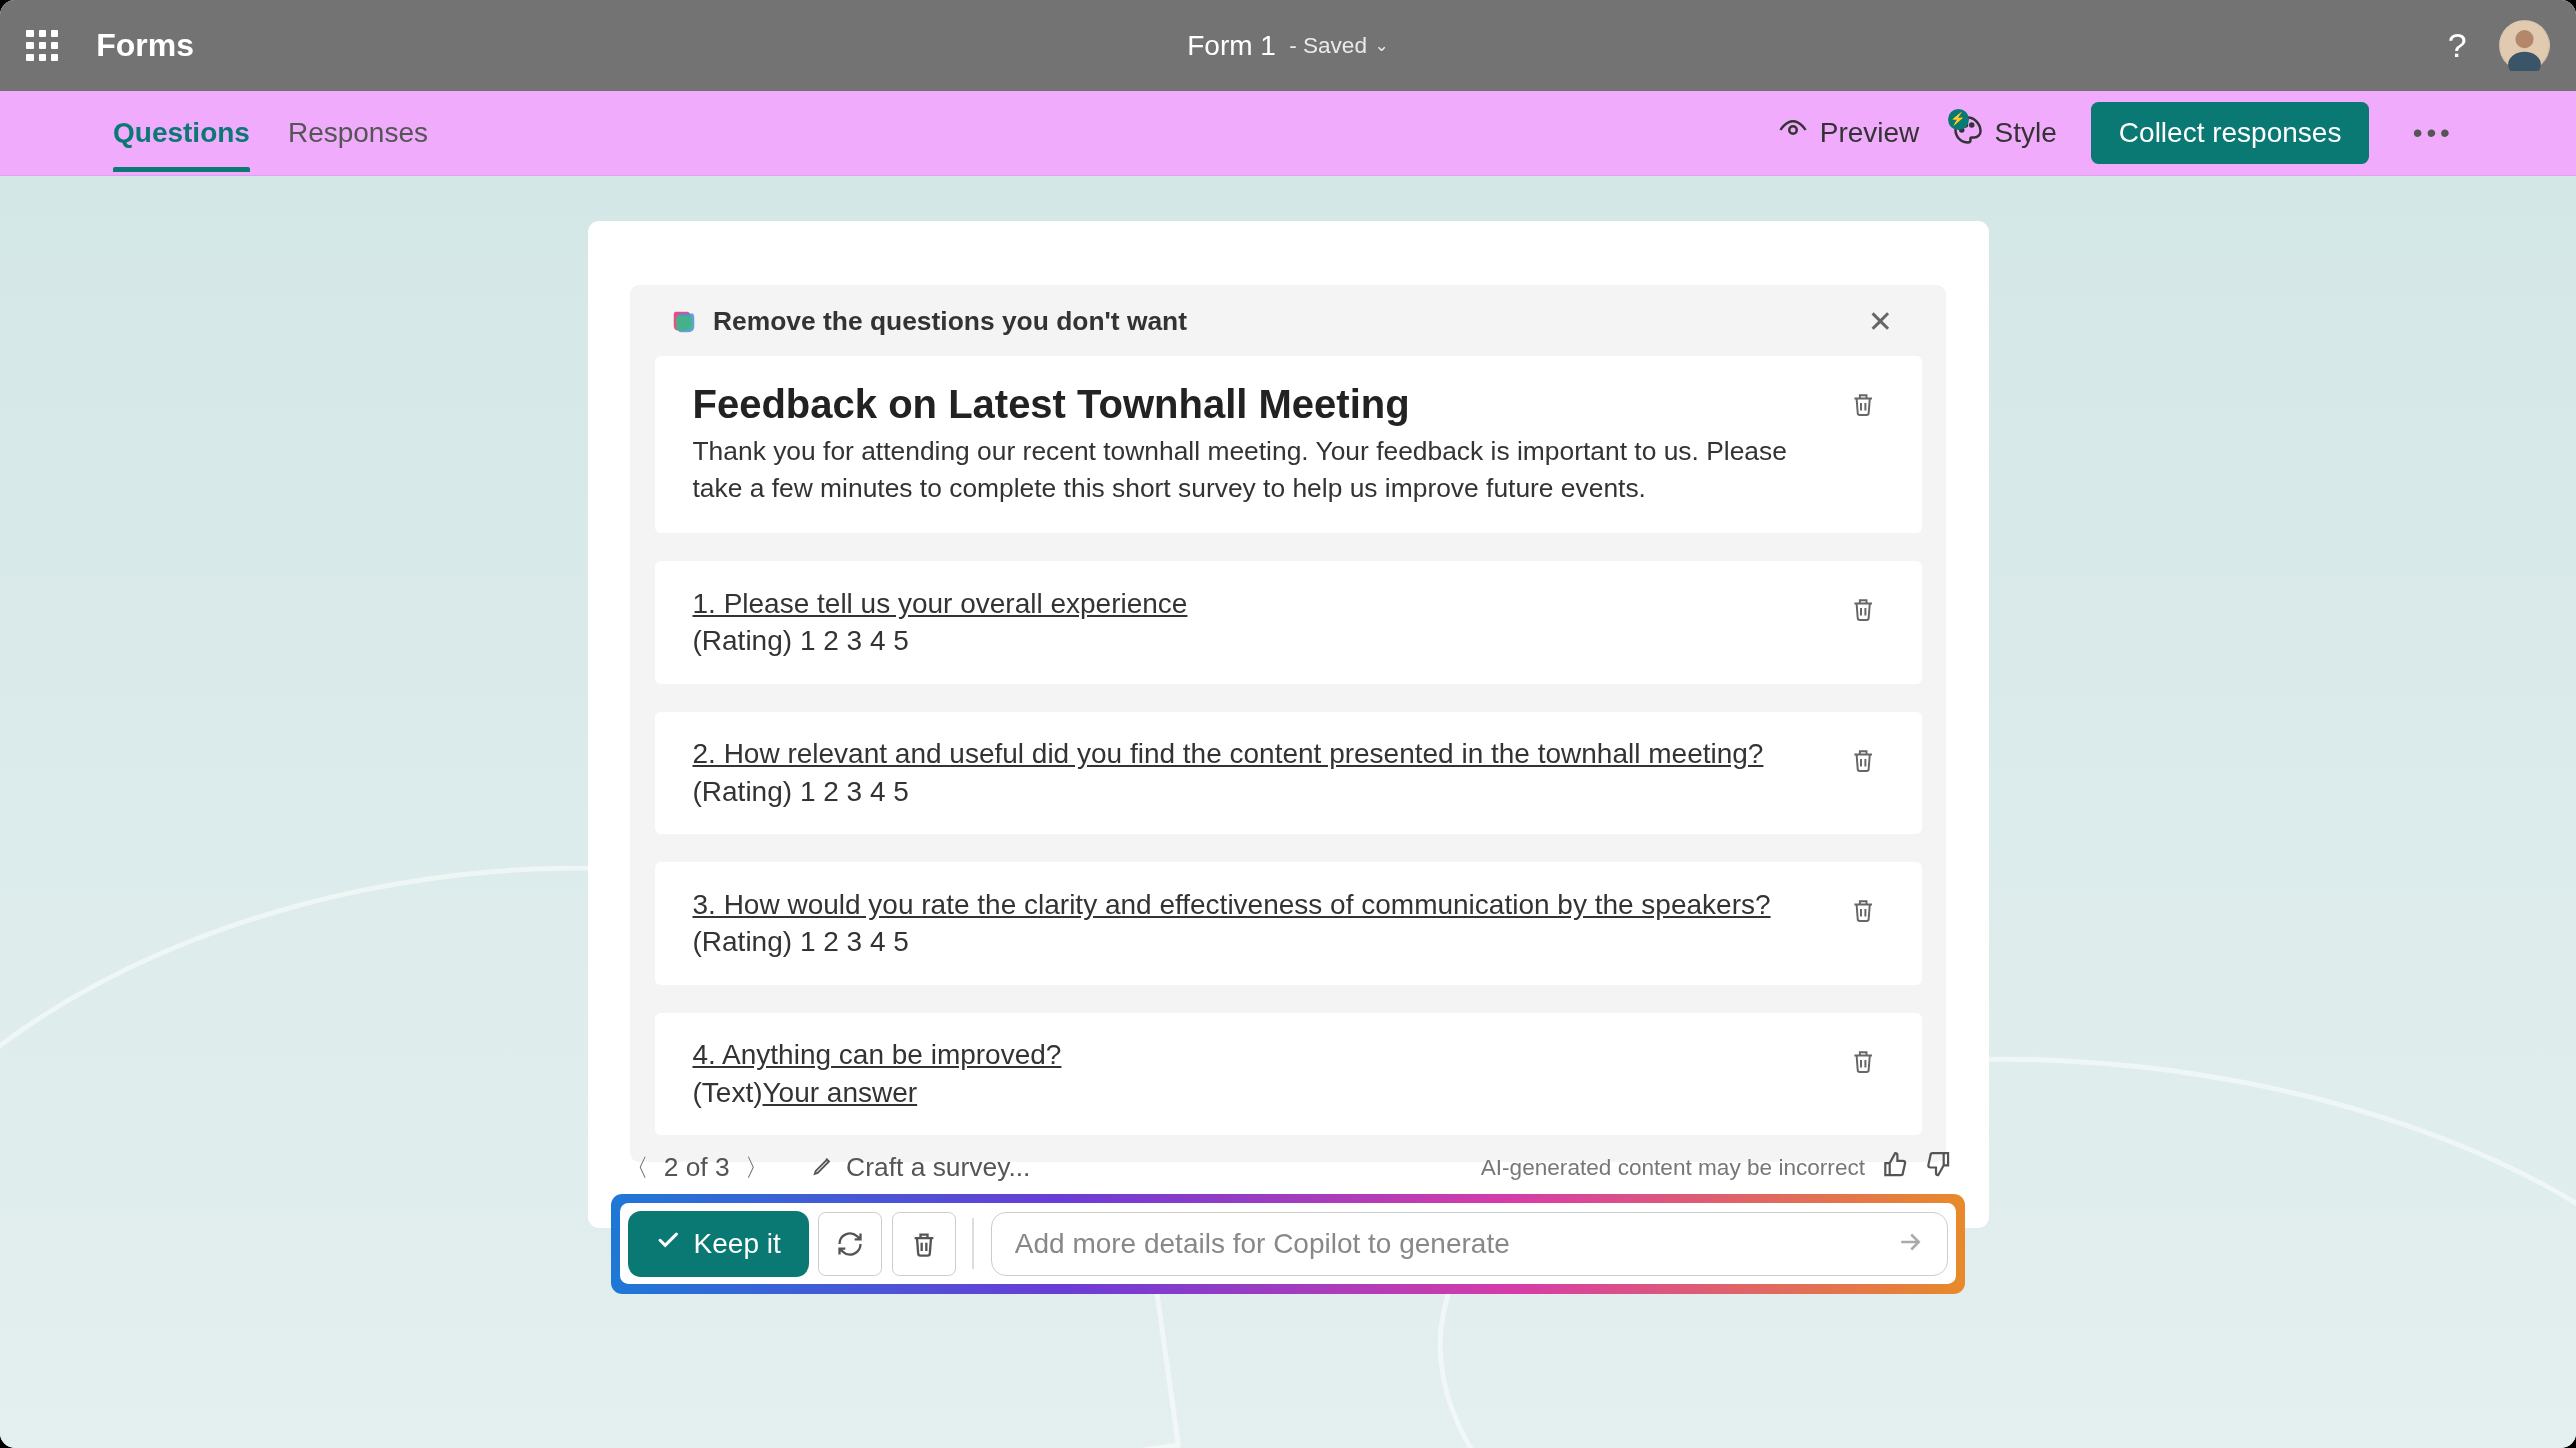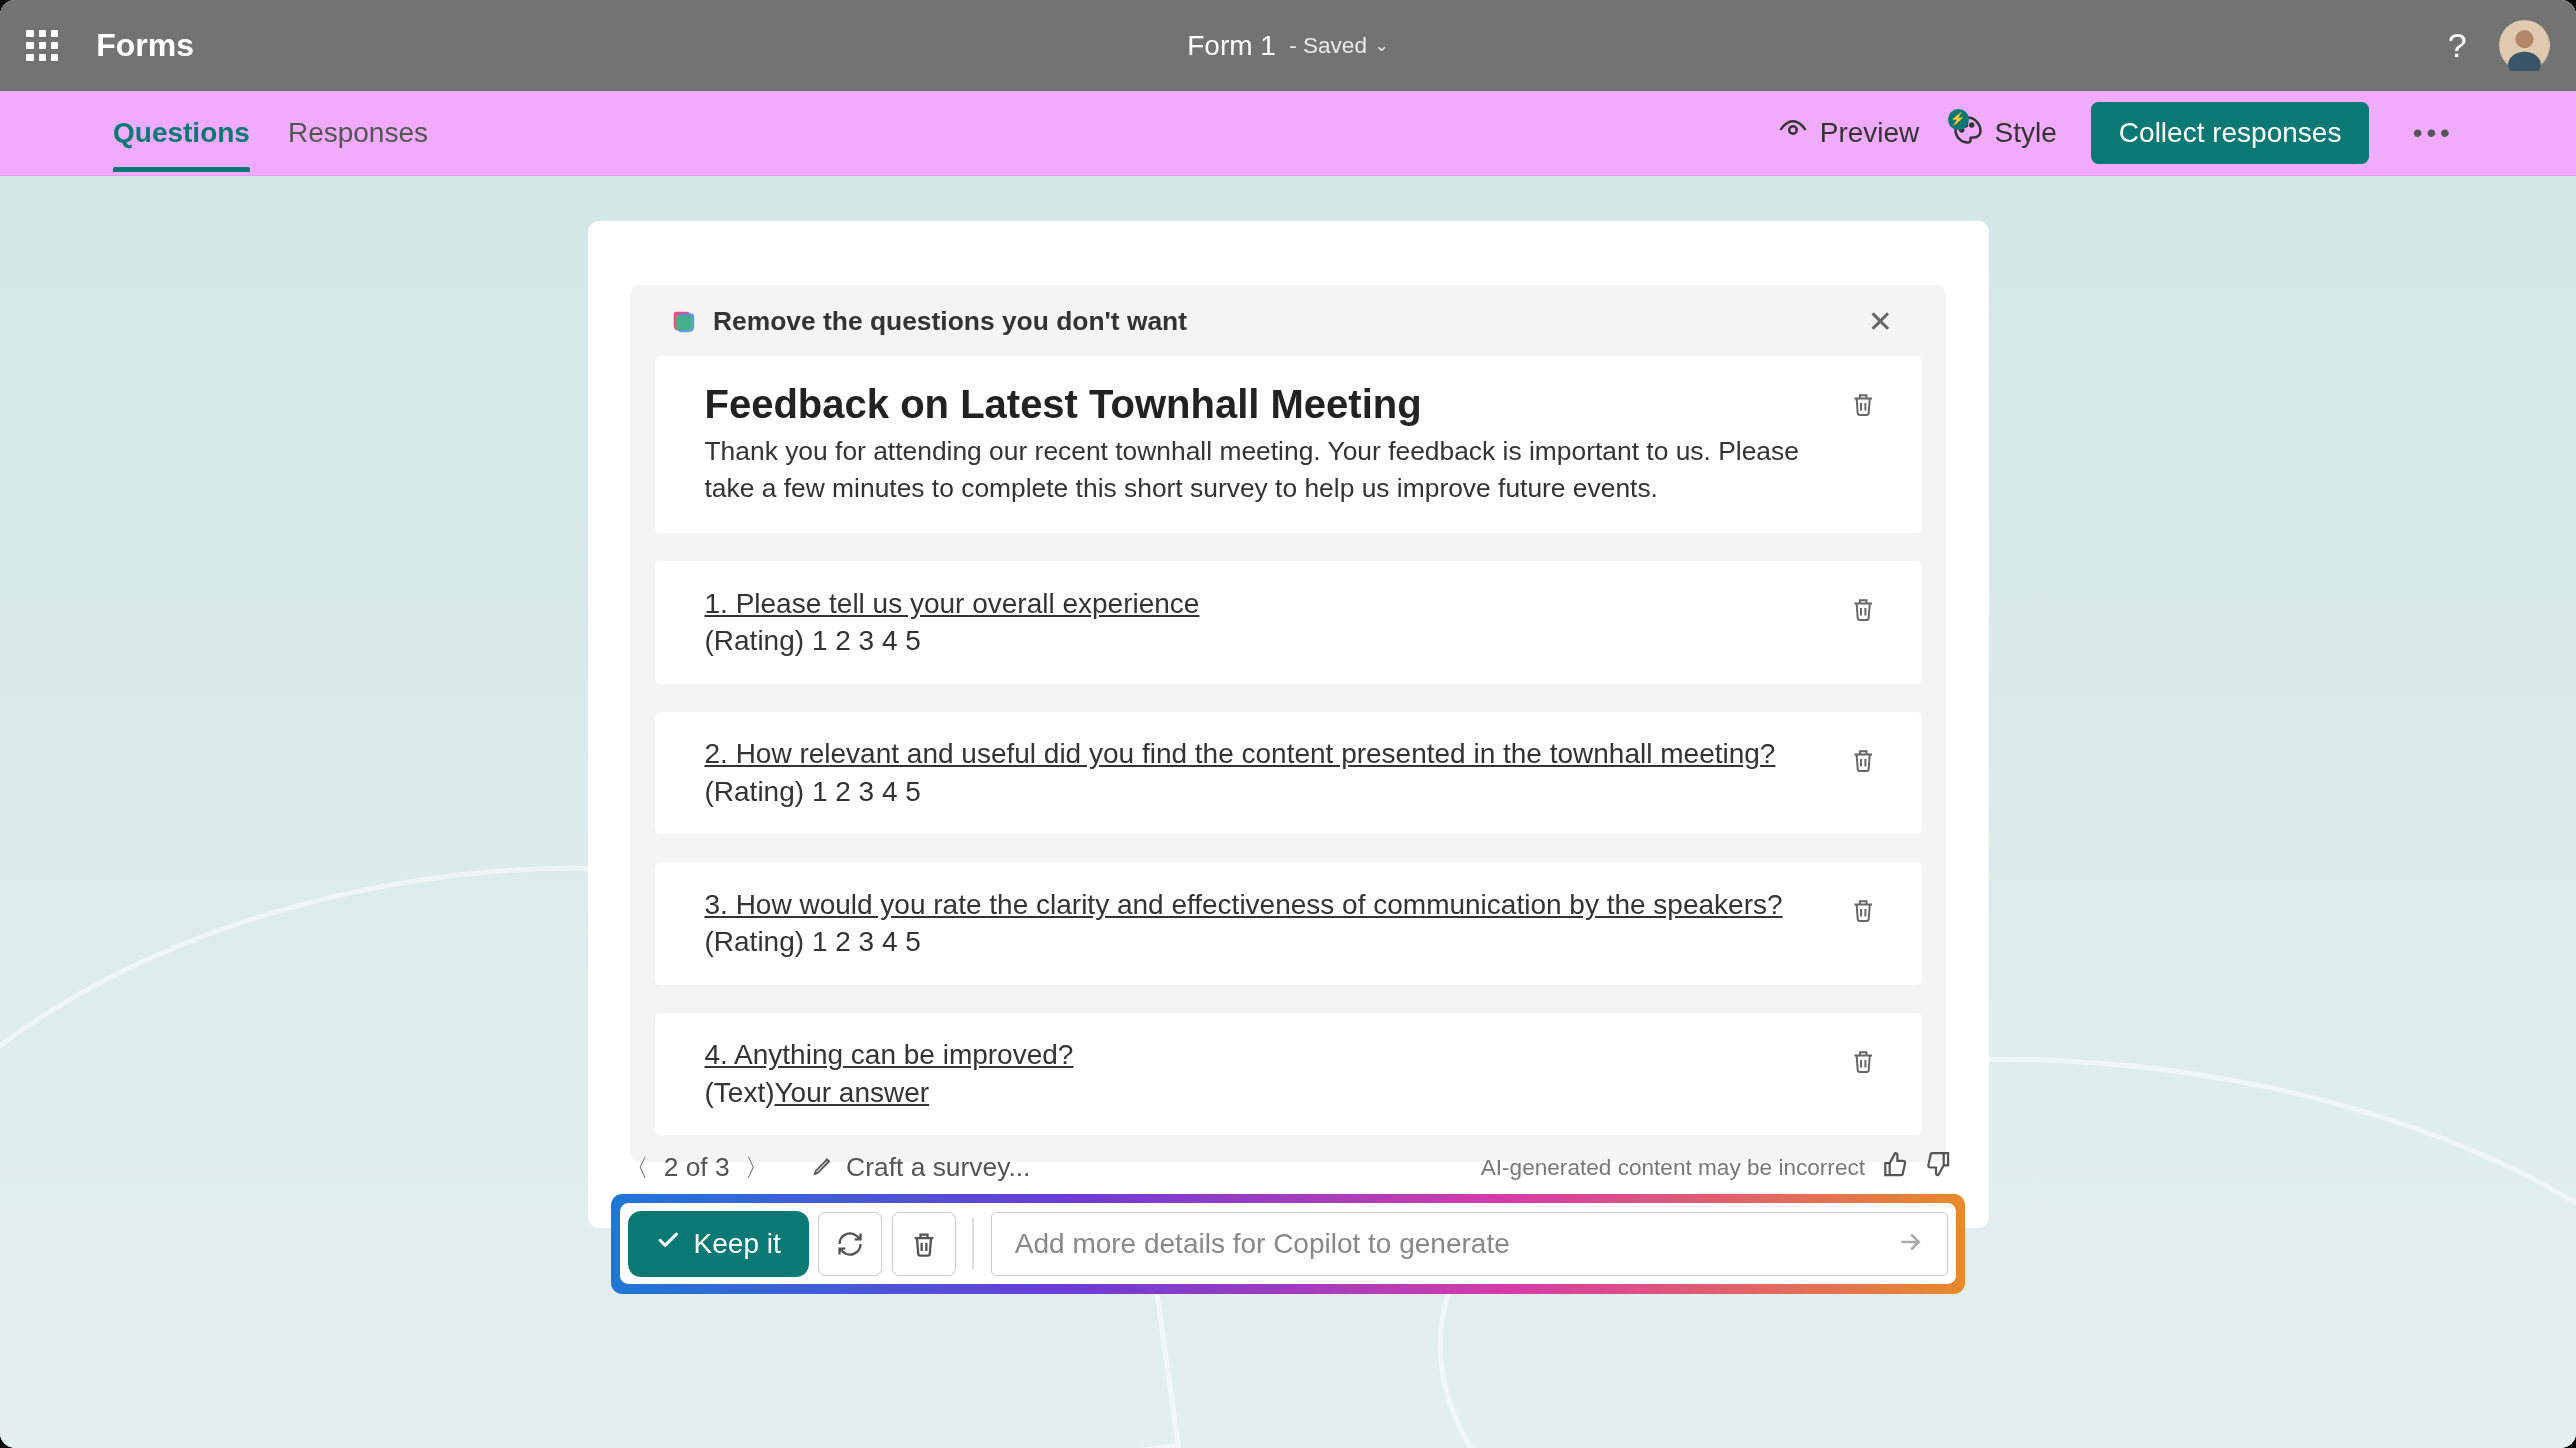--- a/index.html
+++ b/index.html
@@ -43,21 +43,21 @@
 
 
 .copilot-panel { margin: 0 auto; width: 1316px; background:#f4f4f4; border-radius: 9.4px; padding: 19px 0 22.6px; }
 .copilot-head { display:flex; align-items:center; padding: 0 53px 17px 40px; }
 .copilot-logo { width:28px; height:28px; margin-right: 15px; }
 .copilot-instr { font-size:26.4px; font-weight:600; color:#333; }
 .close-x { margin-left:auto; font-size:30px; color:#666; cursor:pointer; font-weight:300; }
 
 .block { background:#fff; margin: 0 24.5px 28px; border-radius: 5.7px; padding: 26.4px 38px; display:flex; align-items: flex-start; }
 .block:last-of-type { margin-bottom: 3.8px; }
-.block-content { flex:1;margin-left:12px; }
+.block-content { flex:1; }
 .form-heading { font-size:40px; font-weight:700; color:#222; margin-bottom: 5.7px; }
 .form-desc { font-size:26.4px; color:#333; line-height: 1.4; max-width: 1113px; }
 .trash { color:#666; cursor:pointer; padding: 7.5px; margin-left: 19px; flex-shrink:0; }
 .trash svg { width:26.4px; height:28px; }
 
 .q-text { font-size:28px; color:#333; margin-bottom: 5.7px; text-decoration: underline; }
 .q-meta { font-size:28px; color:#333; }
 .rating-nums { display:inline; }
 .answer-u { text-decoration: underline; }
 
@@ -72,21 +72,21 @@
 .thumb { margin-left: 17px; cursor:pointer; color:#555; }
 .thumb svg { width: 26.4px; height:26.4px; }
 
 .action-row { display:flex; align-items:center; gap: 9.4px; padding: 9.4px; border-radius: 11.3px; background: linear-gradient(90deg,#1e78d6,#6a3cd6,#d63ca8,#e88a2a); }
 .action-inner { display:flex; align-items:center; gap:9.4px; width:100%; background:#fff; border-radius:8.5px; padding: 7.5px; }
 .keep-btn { background:#0a7873; color:#fff; display:flex; align-items:center; gap:13.2px; padding: 17px 28px; border-radius:13px; font-size:28px; cursor:pointer; }
 .check svg { width:24.5px; height:24.5px; stroke:#fff; }
 .icon-btn { width:64px; height:64px; border:1.9px solid #ccc; border-radius:7.5px; display:flex; align-items:center; justify-content:center; cursor:pointer; color:#555; }
 .icon-btn svg { width:28px; height:28px; }
 .vdiv { width:1.9px; height:51px; background:#ddd; margin: 0 7.5px; }
-.detail-input { flex:1; display:flex; align-items:center; border:1.9px solid #ccc; border-radius:5px; height:64px; padding: 0 22.6px; }
+.detail-input { flex:1; display:flex; align-items:center; border:1.9px solid #ccc; border-radius:15px; height:64px; padding: 0 22.6px; }
 .detail-input input { border:none; outline:none; width:100%; font-size:28px; color:#333; background:transparent; }
 .detail-input input::placeholder { color:#888; }
 .send-arrow { color:#aaa; cursor:pointer; }
 .send-arrow svg { width:30px; height:30px; }
 
 
 .center-stack { display:flex; flex-direction:column; align-items:center; width: 1592px; }
 </style>
 </head>
 <body>

